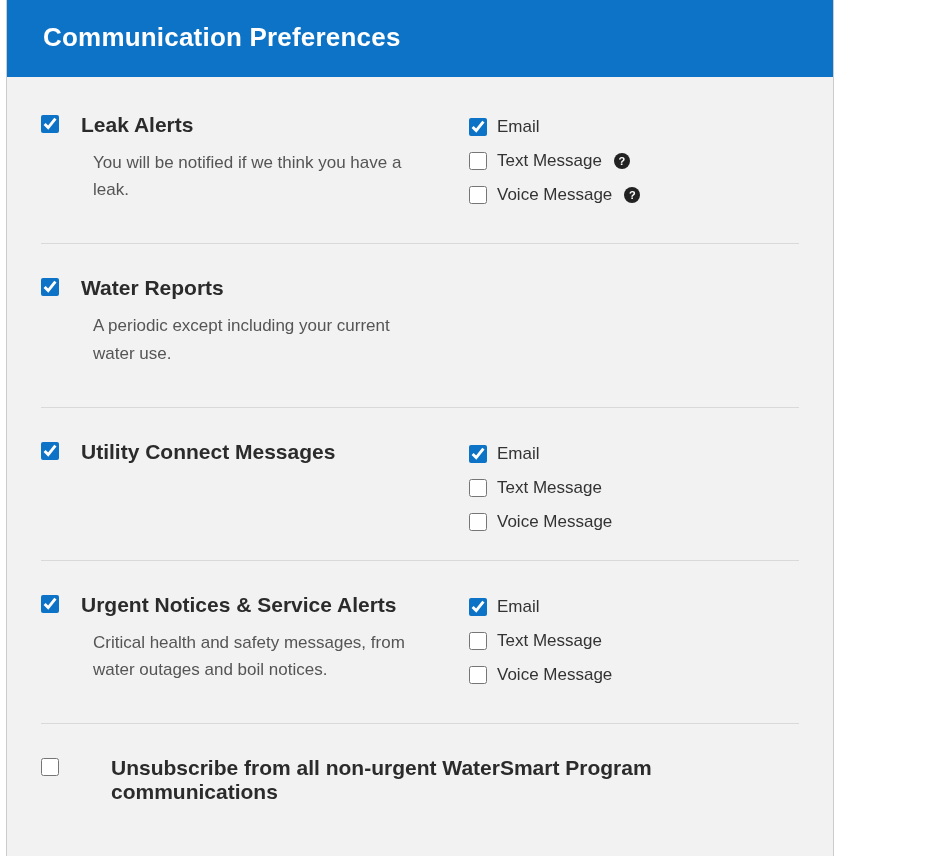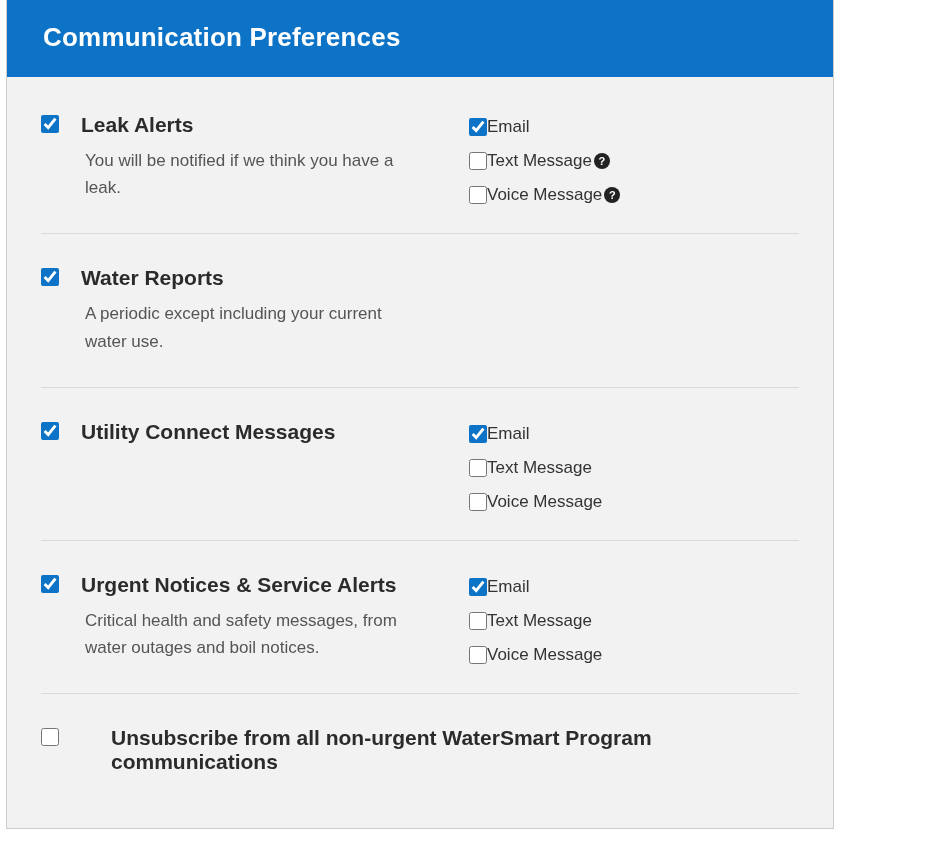--- a/index.html
+++ b/index.html
@@ -60,36 +60,37 @@
     flex: 1 1 auto;
     padding-right: 40px;
   }
   .info h3 {
     margin: 0 0 10px 0;
     font-size: 21px;
     font-weight: 600;
     color: #2b2b2b;
   }
   .info p {
-    margin: 4px;
+    margin: 12px;
     font-size: 17px;
     line-height: 1.6;
     color: #555;
     max-width: 420px;
   }
   .channels {
     flex: 0 0 330px;
     padding-top: 4px;
   }
   .chan-row {
     display: flex;
     align-items: center;
     font-size: 17px;
     color: #333;
     margin-bottom: 14px;
+    gap: 10px;
   }
   .chan-row:last-child { margin-bottom: 0; }
   .help {
     display: inline-flex;
     align-items: center;
     justify-content: center;
     width: 16px;
     height: 16px;
     background: #222;
     color: #fff;

